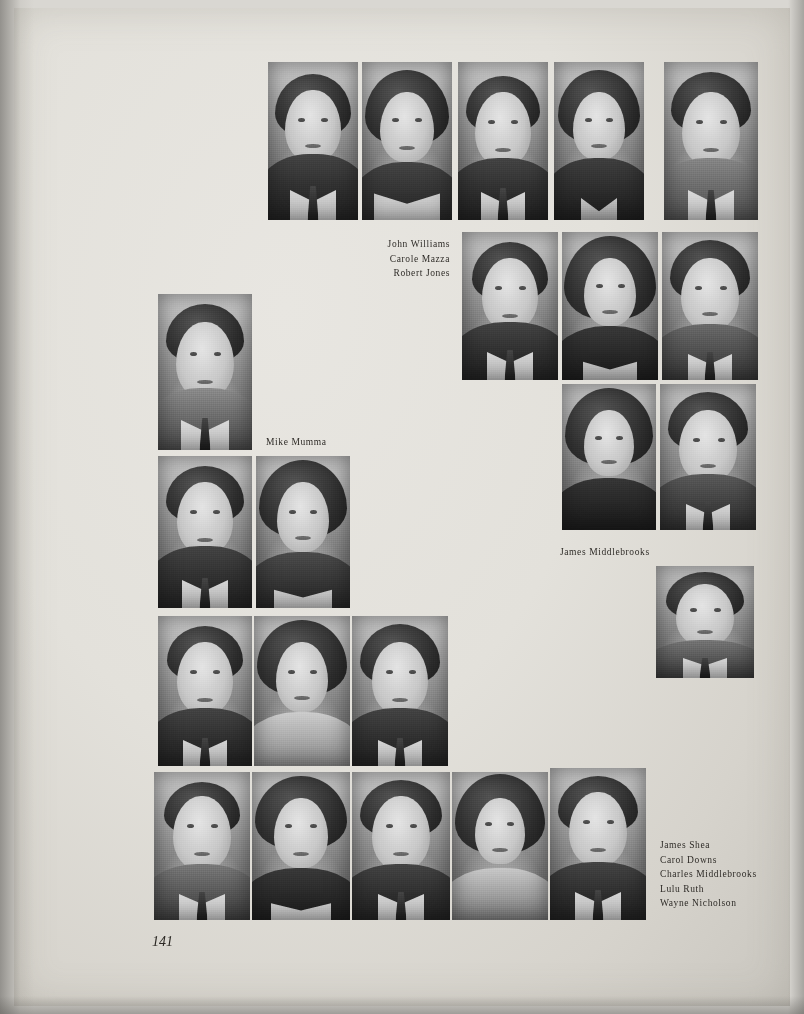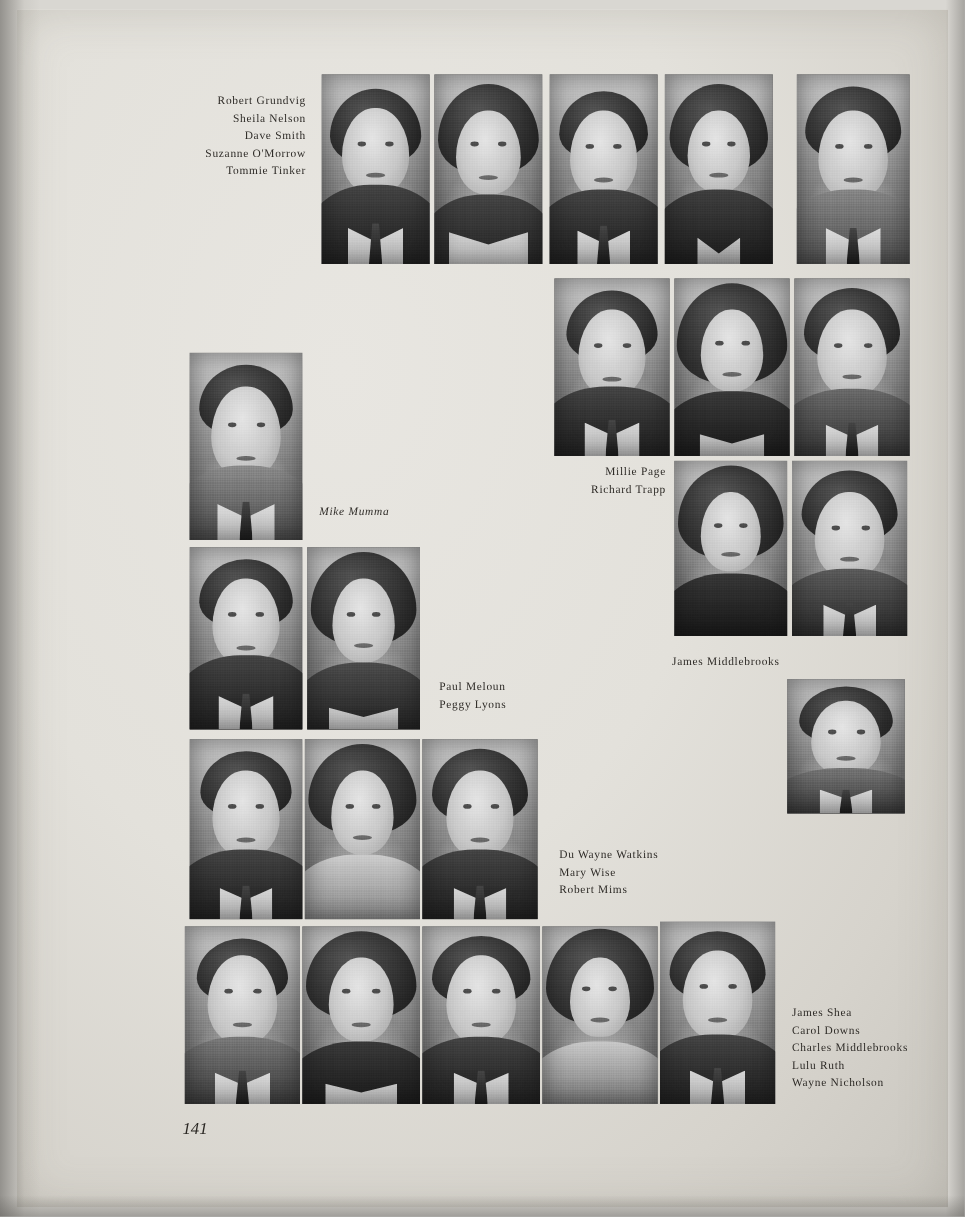--- a/index.html
+++ b/index.html
@@ -165,27 +165,20 @@
     font-size: 14px;
     color: #2b2824;
   }
 </style>
 </head>
 <body>
 
 <div id="page">
   <div id="sheet"></div>
 
-  <div class="caption right" style="left:120px; top:78px; width:135px;">
-    <div>Robert Grundvig</div>
-    <div>Sheila Nelson</div>
-    <div>Dave Smith</div>
-    <div>Suzanne O'Morrow</div>
-    <div>Tommie Tinker</div>
-  </div>
 
   <div class="portrait" style="left:268px; top:62px; width:90px; height:158px;">
     <div class="bg"></div>
     <div class="hair" style="top:12px; width:76px; height:64px;"></div>
     <div class="face" style="top:28px; width:56px; height:72px;"></div>
     <div class="eye" style="left:30px; top:56px;"></div>
     <div class="eye" style="left:53px; top:56px;"></div>
     <div class="mouth" style="top:82px;"></div>
     <div class="body" style="width:118px; height:66px;"></div>
     <div class="collar" style="width:46px; height:30px;"></div>
@@ -241,20 +234,25 @@
     <div class="eye" style="left:32px; top:58px;"></div>
     <div class="eye" style="left:56px; top:58px;"></div>
     <div class="mouth" style="top:86px;"></div>
     <div class="body" style="width:120px; height:62px; background:linear-gradient(to bottom,#8a857c,#555047);"></div>
     <div class="collar" style="width:46px; height:30px;"></div>
     <div class="tie" style="height:30px;"></div>
     <div class="grain"></div>
       <div class="vign"></div>
   </div>
 
+  <div class="caption right" style="left:320px; top:237px; width:130px;">
+    <div>John Williams</div>
+    <div>Carole Mazza</div>
+    <div>Robert Jones</div>
+  </div>
 
   <div class="portrait" style="left:462px; top:232px; width:96px; height:148px;">
     <div class="bg"></div>
     <div class="hair" style="top:10px; width:76px; height:60px;"></div>
     <div class="face" style="top:26px; width:56px; height:72px;"></div>
     <div class="eye" style="left:33px; top:54px;"></div>
     <div class="eye" style="left:57px; top:54px;"></div>
     <div class="mouth" style="top:82px;"></div>
     <div class="body" style="width:124px; height:58px;"></div>
     <div class="collar" style="width:46px; height:28px;"></div>
@@ -297,26 +295,22 @@
     <div class="eye" style="left:32px; top:58px;"></div>
     <div class="eye" style="left:56px; top:58px;"></div>
     <div class="mouth" style="top:86px;"></div>
     <div class="body" style="width:122px; height:62px; background:linear-gradient(to bottom,#8f8a81,#4f4b43);"></div>
     <div class="collar" style="width:48px; height:30px;"></div>
     <div class="tie" style="height:32px;"></div>
     <div class="grain"></div>
       <div class="vign"></div>
   </div>
 
-  <div class="caption right" style="left:420px; top:387px; width:135px;">
-    <div>Millie Page</div>
-    <div>Richard Trapp</div>
-  </div>
-
-  <div class="caption left" style="left:266px; top:420px; width:150px;font-style:italic;">
+
+  <div class="caption left" style="left:266px; top:435px; width:150px;">
     <div>Mike Mumma</div>
   </div>
 
   <div class="portrait" style="left:562px; top:384px; width:94px; height:146px;">
     <div class="bg"></div>
     <div class="hair" style="top:4px; width:88px; height:78px;"></div>
     <div class="face" style="top:26px; width:50px; height:66px;"></div>
     <div class="eye" style="left:33px; top:52px;"></div>
     <div class="eye" style="left:54px; top:52px;"></div>
     <div class="mouth" style="top:76px;"></div>
@@ -363,24 +357,20 @@
     <div class="body" style="width:118px; height:56px; background:linear-gradient(to bottom,#514d46,#2a2723);"></div>
     <div class="collar" style="width:58px; height:26px; clip-path:polygon(0 30%,50% 60%,100% 30%,100% 100%,0 100%);"></div>
     <div class="grain"></div>
       <div class="vign"></div>
   </div>
 
   <div class="caption left" style="left:560px; top:545px; width:160px;">
     <div>James Middlebrooks</div>
   </div>
 
-  <div class="caption left" style="left:366px; top:566px; width:150px;">
-    <div>Paul Meloun</div>
-    <div>Peggy Lyons</div>
-  </div>
 
   <div class="portrait" style="left:656px; top:566px; width:98px; height:112px;">
     <div class="bg"></div>
     <div class="hair" style="top:6px; width:78px; height:48px;"></div>
     <div class="face" style="top:18px; width:58px; height:62px;"></div>
     <div class="eye" style="left:34px; top:42px;"></div>
     <div class="eye" style="left:58px; top:42px;"></div>
     <div class="mouth" style="top:64px;"></div>
     <div class="body" style="width:124px; height:38px; background:linear-gradient(to bottom,#7a756c,#403d36);"></div>
     <div class="collar" style="width:44px; height:20px;"></div>
@@ -422,25 +412,20 @@
     <div class="eye" style="left:34px; top:54px;"></div>
     <div class="eye" style="left:57px; top:54px;"></div>
     <div class="mouth" style="top:82px;"></div>
     <div class="body" style="width:124px; height:58px;"></div>
     <div class="collar" style="width:44px; height:26px;"></div>
     <div class="tie" style="height:28px;"></div>
     <div class="grain"></div>
       <div class="vign"></div>
   </div>
 
-  <div class="caption left" style="left:466px; top:706px; width:170px;">
-    <div>Du Wayne Watkins</div>
-    <div>Mary Wise</div>
-    <div>Robert Mims</div>
-  </div>
 
   <div class="portrait" style="left:154px; top:772px; width:96px; height:148px;">
     <div class="bg"></div>
     <div class="hair" style="top:10px; width:76px; height:54px;"></div>
     <div class="face" style="top:24px; width:58px; height:74px;"></div>
     <div class="eye" style="left:33px; top:52px;"></div>
     <div class="eye" style="left:57px; top:52px;"></div>
     <div class="mouth" style="top:80px;"></div>
     <div class="body" style="width:124px; height:56px; background:linear-gradient(to bottom,#7d786f,#413e37);"></div>
     <div class="collar" style="width:46px; height:26px;"></div>

